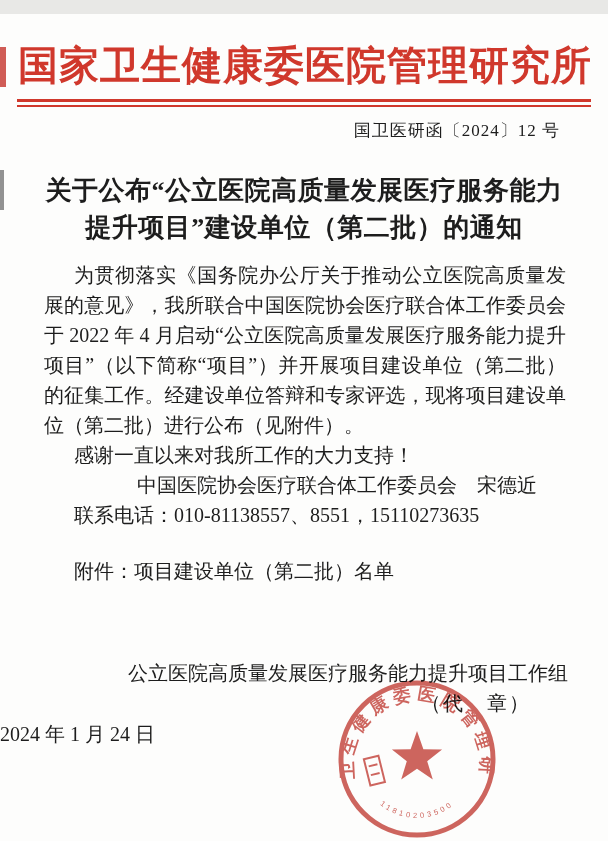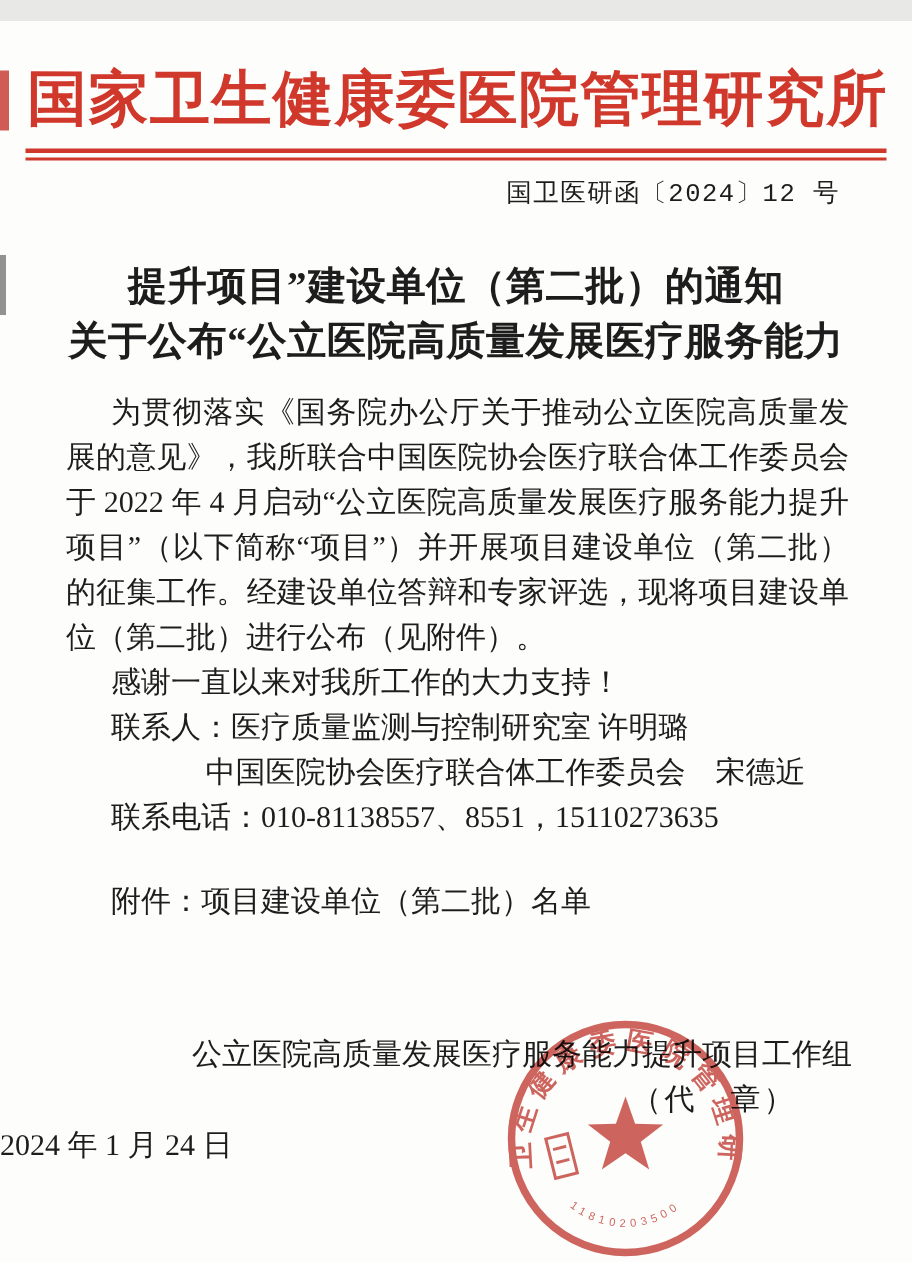--- a/index.html
+++ b/index.html
@@ -29,21 +29,20 @@
     border-top:3px solid #d0382c;
     border-bottom:2px solid #d0382c;
   }
   .doc-number{
     margin-top:13px;
     padding-right:48px;
     text-align:right;
     font-size:17px;
     line-height:22px;
     letter-spacing:1px;
-    font-family:Liberation Mono, monospace;
   }
   
   .doc-title{
     margin-top:30px;
     text-align:center;
     font-size:26px;
     font-weight:bold;
     line-height:37px;
     letter-spacing:0.5px;
   }
@@ -108,28 +107,27 @@
 
   <div class="edge-mark-red"></div>
   <div class="edge-mark-dark"></div>
 
   <div class="letterhead">国家卫生健康委医院管理研究所</div>
   <div class="head-rule"></div>
 
   <div class="doc-number">国卫医研函〔2024〕12 号</div>
 
   <div class="doc-title">
+    <div>关于公布“公立医院高质量发展医疗服务能力</div>
     <div>提升项目”建设单位（第二批）的通知</div>
-    <div>关于公布“公立医院高质量发展医疗服务能力</div>
   </div>
 
   <div class="body-block">
     <p class="para">为贯彻落实《国务院办公厅关于推动公立医院高质量发展的意见》，我所联合中国医院协会医疗联合体工作委员会于 2022 年 4 月启动“公立医院高质量发展医疗服务能力提升项目”（以下简称“项目”）并开展项目建设单位（第二批）的征集工作。经建设单位答辩和专家评选，现将项目建设单位（第二批）进行公布（见附件）。</p>
     <p class="thanks">感谢一直以来对我所工作的大力支持！</p>
-    <p class="contact-line1">联系人：医疗质量监测与控制研究室  许明璐</p>
     <p class="contact-line2">中国医院协会医疗联合体工作委员会　宋德近</p>
     <p class="phone-line">联系电话：010-81138557、8551，15110273635</p>
     <p class="attachment">附件：项目建设单位（第二批）名单</p>
   </div>
 
   <div class="sig-block">
     <div class="sig-org">公立医院高质量发展医疗服务能力提升项目工作组</div>
     <div class="sig-seal-note">（代　章）</div>
     <div class="sig-date">2024 年 1 月 24 日</div>
   </div>

